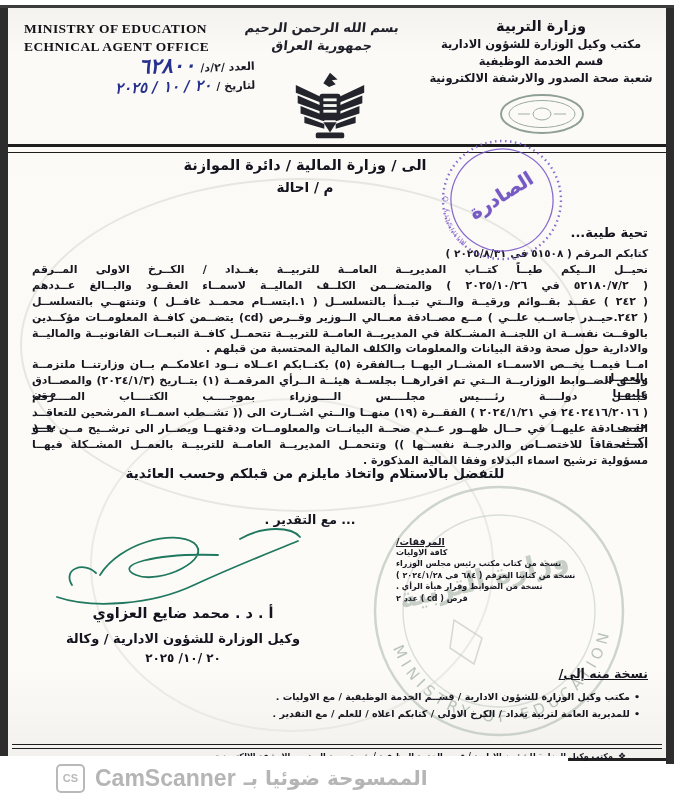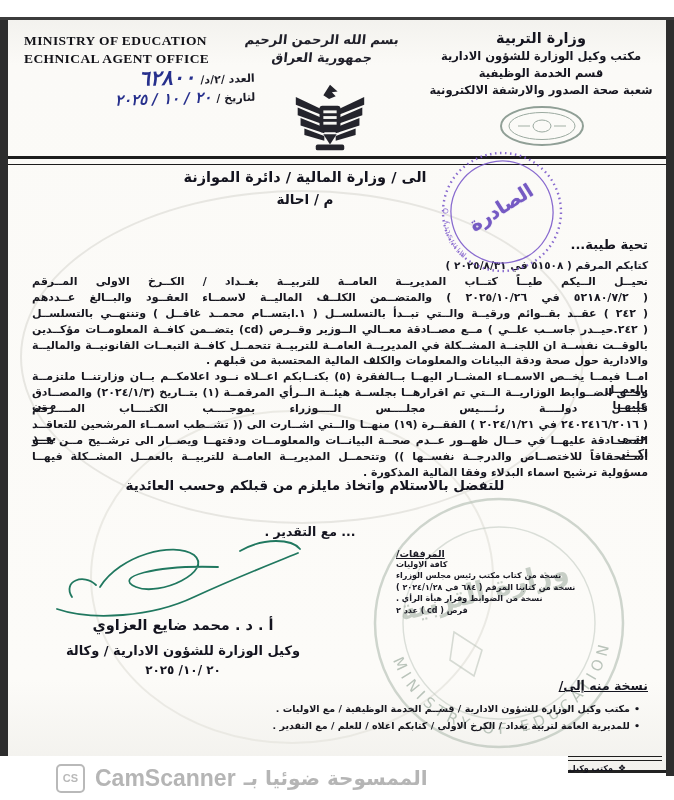--- a/index.html
+++ b/index.html
@@ -1,21 +1,21 @@
 <!DOCTYPE html>
 <html lang="ar"><head>
 <meta charset="utf-8">
 <style>
   html,body{margin:0;padding:0;}
   body{width:674px;height:800px;background:#ffffff;overflow:hidden;
        font-family:"DejaVu Sans",sans-serif;}
   .page{position:relative;width:674px;height:800px;}
 
   
-  .scan{position:absolute;left:0;top:17px;width:674px;height:756px;
+  .scan{position:absolute;left:0;top:5px;width:674px;height:756px;
         background:linear-gradient(180deg,#f3f2ee 0%,#fbfaf7 6%,#fcfbf8 88%,#f2f1ed 100%);
         border-top:3px solid #3c3c3c;border-bottom:3px solid #222;box-sizing:border-box;}
   .edge{position:absolute;top:0;width:8px;height:756px;background:#2d2d2d;z-index:6;}
   .edge.left{left:0;} .edge.right{right:0;}
 
   
   .hdr-en{position:absolute;left:24px;top:12px;width:215px;
           font-family:"Liberation Serif",serif;font-weight:bold;font-size:13.5px;
           color:#121218;letter-spacing:.4px;line-height:1.35;z-index:3;}
   .hdr-ref{position:absolute;left:10px;top:48px;width:245px;direction:rtl;z-index:3;

